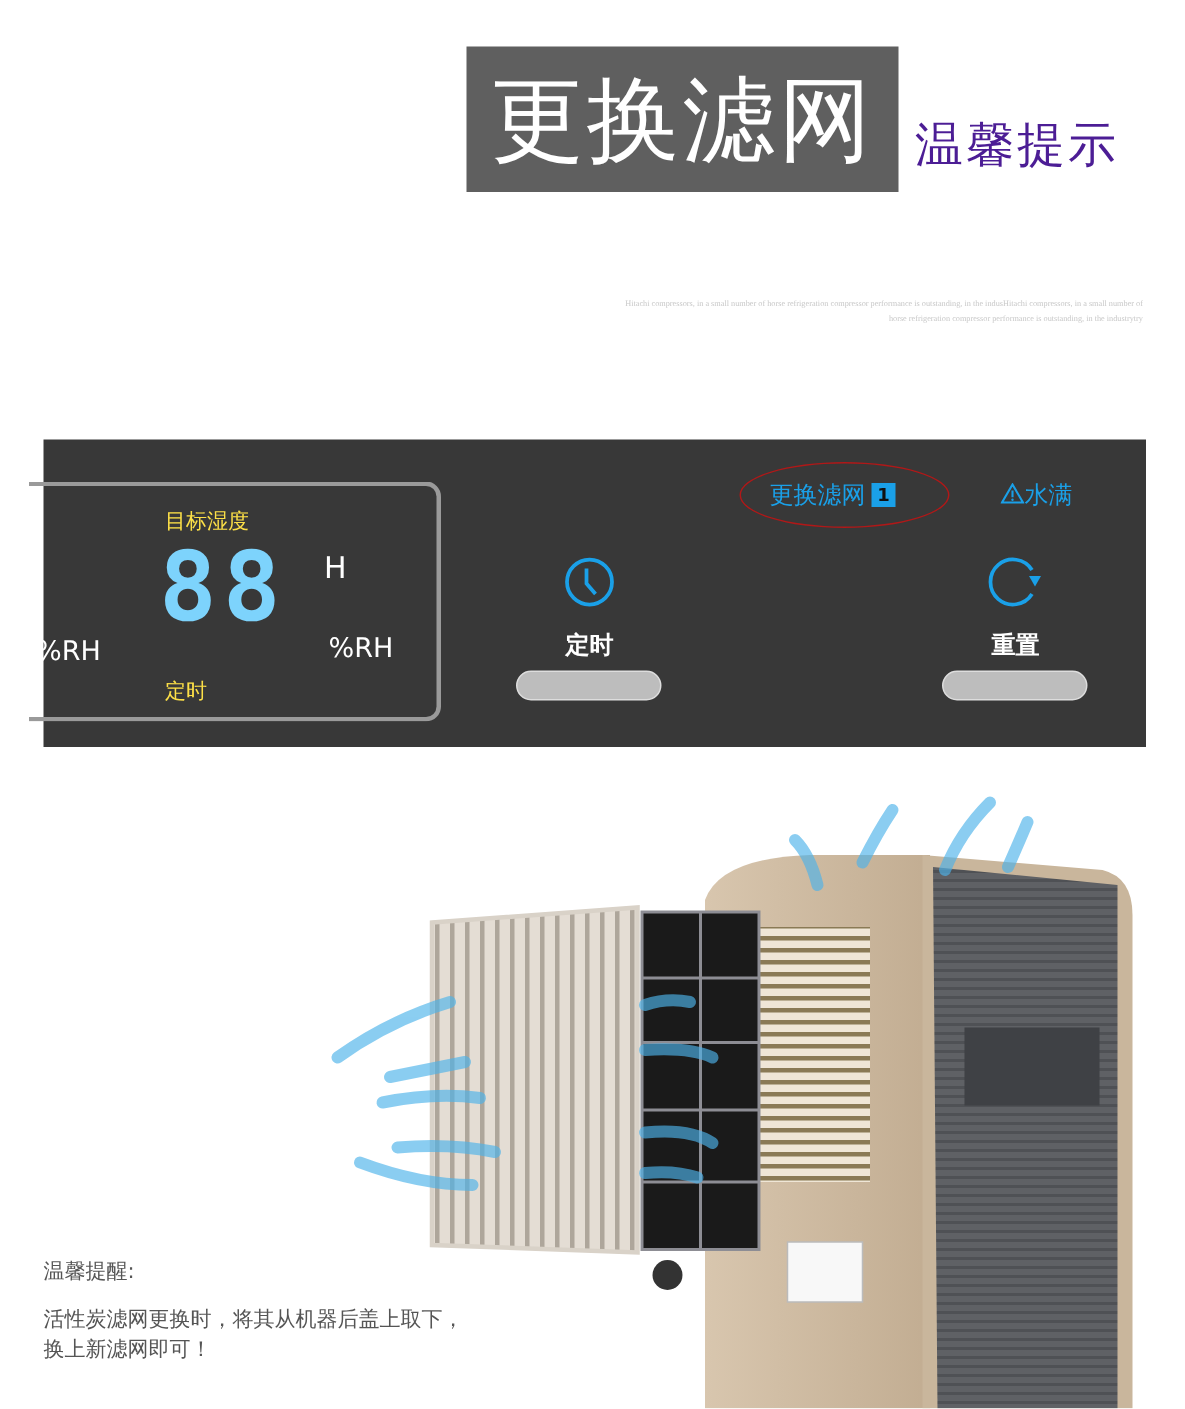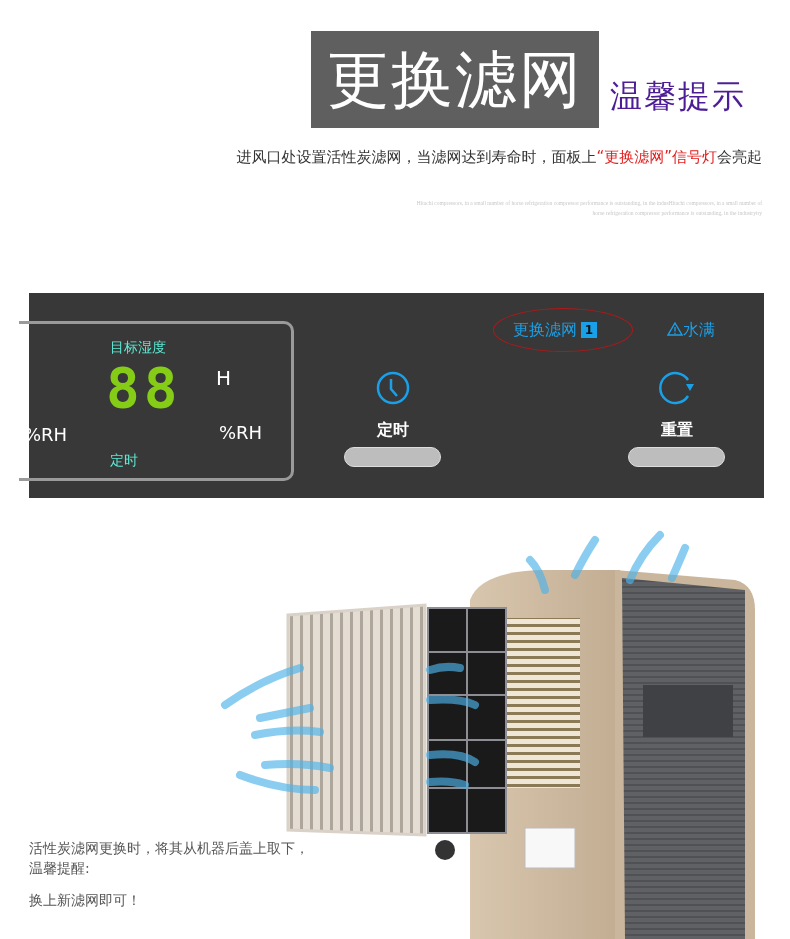--- a/index.html
+++ b/index.html
@@ -4,42 +4,41 @@
 <style>
   * { box-sizing: border-box; margin: 0; padding: 0; }
   body { width: 790px; height: 939px; background: #fff; position: relative; overflow: hidden; font-family: "DejaVu Sans", sans-serif; }
   .title-box { position: absolute; left: 311px; top: 31px; width: 288px; height: 97px; background: #5f5f5f; color: #fff; font-size: 62px; font-weight: 200; line-height: 97px; text-align: center; letter-spacing: 2px; font-family: "DejaVu Sans", sans-serif; }
   .title-sub { position: absolute; left: 610px; top: 75px; font-size: 32px; color: #4c1d95; font-weight: 200; letter-spacing: 2px; }
   .desc { position: absolute; right: 28px; top: 145px; text-align: right; font-size: 15px; color: #333; line-height: 24px; }
   .red { color: #e21b1b; }
   .tiny { position: absolute; right: 28px; top: 198px; text-align: right; font-size: 5.5px; color: #c8c8c8; line-height: 10px; width: 440px; font-family: "Liberation Serif", serif; }
   .panel { position: absolute; left: 29px; top: 293px; width: 735px; height: 205px; background: #383838; }
   .lcd { position: absolute; left: -10px; top: 28px; width: 275px; height: 160px; border: 3px solid #9a9a9a; border-left: none; border-radius: 0 10px 10px 0; }
-  .lcd-label { position: absolute; color: #5eead4; font-size: 14px; }
-  .seg { position: absolute; color: #84cc16; font-size: 56px; font-weight: bold; font-family: "DejaVu Sans Mono", monospace; letter-spacing: 4px; line-height: 1; }
+  .lcd-label { position: absolute; color: #fde047; font-size: 14px; }
+  .seg { position: absolute; color: #7dd3fc; font-size: 64px; font-weight: bold; font-family: "DejaVu Sans Mono", monospace; letter-spacing: 4px; line-height: 1; }
   .rh { position: absolute; color: #fff; font-size: 18px; }
   .blue { color: #1aa0e8; }
   .ellipse { position: absolute; left: 464px; top: 15px; width: 140px; height: 44px; border: 1.5px solid #b01818; border-radius: 50%; }
   .ind { position: absolute; top: 27px; font-size: 16px; }
   .badge { display: inline-block; background: #1aa0e8; color: #111; font-size: 12px; font-weight: bold; width: 16px; height: 16px; text-align: center; line-height: 16px; margin-left: 4px; vertical-align: 1px; }
   .btn-grp { position: absolute; top: 75px; width: 98px; text-align: center; }
   .btn-icon { height: 40px; display: flex; justify-content: center; align-items: center; }
   .btn-label { color: #fff; font-size: 16px; margin-top: 12px; font-weight: bold; }
   .pill { width: 97px; height: 20px; background: #bdbdbd; border-radius: 10px; margin-top: 6px; border: 1px solid #ddd; }
   .product { position: absolute; left: 0; top: 520px; width: 790px; height: 419px; }
   .note { position: absolute; left: 29px; top: 838px; color: #555; font-size: 14px; line-height: 20px; }
 </style>
 </head>
 <body>
 
 <div class="title-box">更换滤网</div>
 <div class="title-sub">温馨提示</div>
 
 <div class="desc">
-  <div><span>进风口处设置活性炭滤网，当滤网达到寿命时，面板上</span><span class="red">“更换滤网”信号灯</span><span>会亮起</span></div>
 </div>
 <div class="tiny">
   <div>Hitachi compressors, in a small number of horse refrigeration compressor performance is outstanding, in the indusHitachi compressors, in a small number of</div>
   <div>horse refrigeration compressor performance is outstanding, in the industrytry</div>
 </div>
 
 <div class="panel">
   <div class="lcd">
     <div class="lcd-label" style="left:91px;top:15px;">目标湿度</div>
     <div class="seg" style="left:87px;top:36px;">88</div>
@@ -125,16 +124,16 @@
       <path d="M430 755 Q460 752 475 762"></path>
       <path d="M430 782 Q450 780 465 785"></path>
     <path d="M545 590 Q540 570 530 560"></path>
       <path d="M575 575 Q585 555 595 540"></path>
       <path d="M630 580 Q640 555 660 535"></path>
       <path d="M672 578 Q680 560 685 548"></path>
   </g>
 </svg>
 
 <div class="note">
+  <div style="margin-bottom:12px;">温馨提醒:</div>
   <div>活性炭滤网更换时，将其从机器后盖上取下，</div>
-  <div style="margin-bottom:12px;">温馨提醒:</div>
   <div>换上新滤网即可！</div>
 </div>
 
 </body></html>

